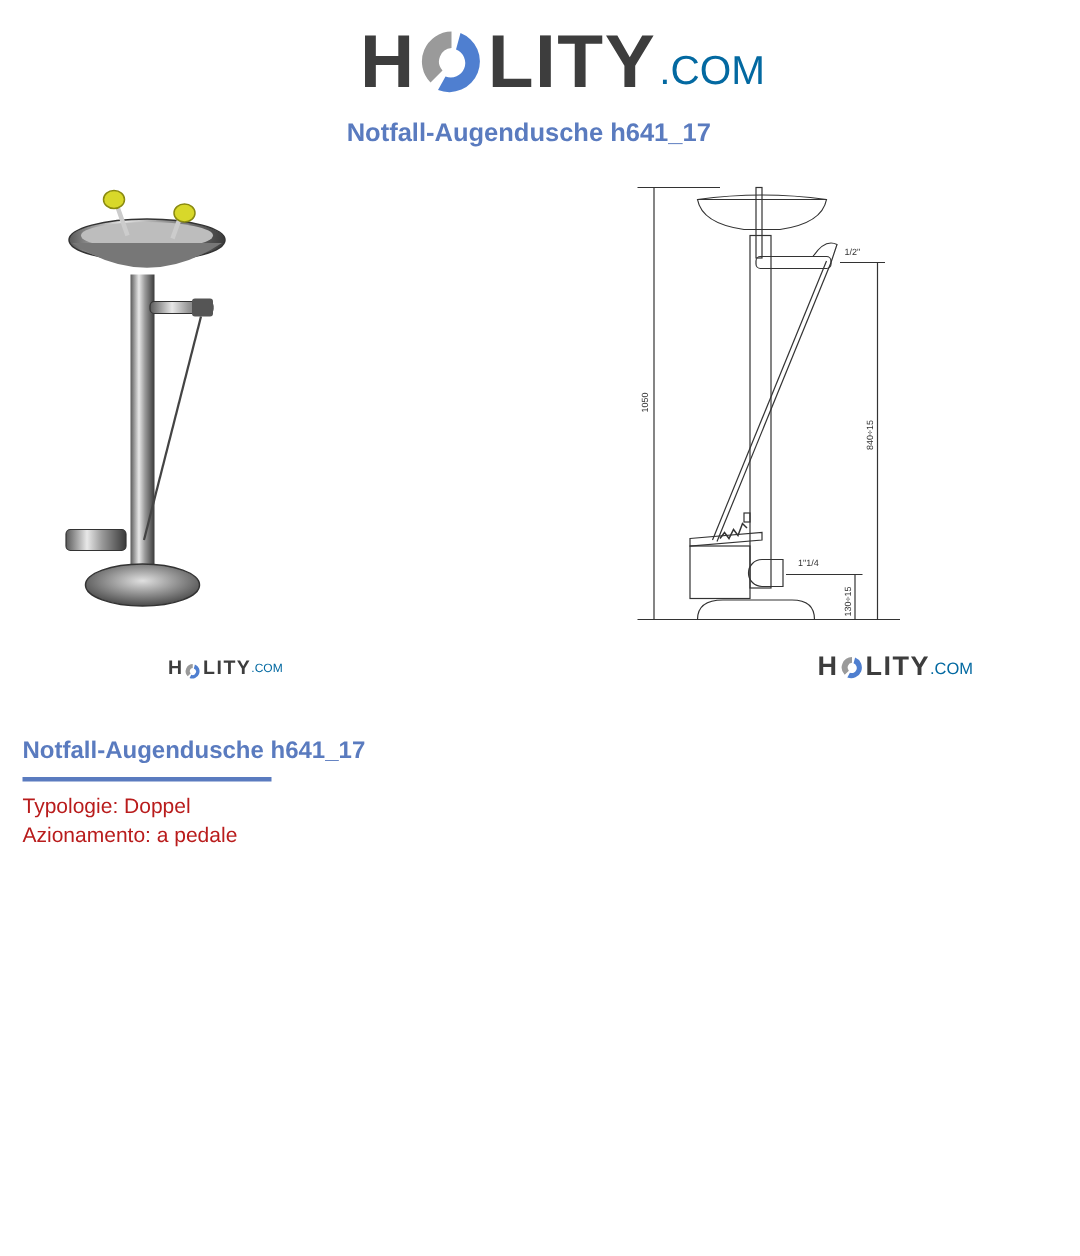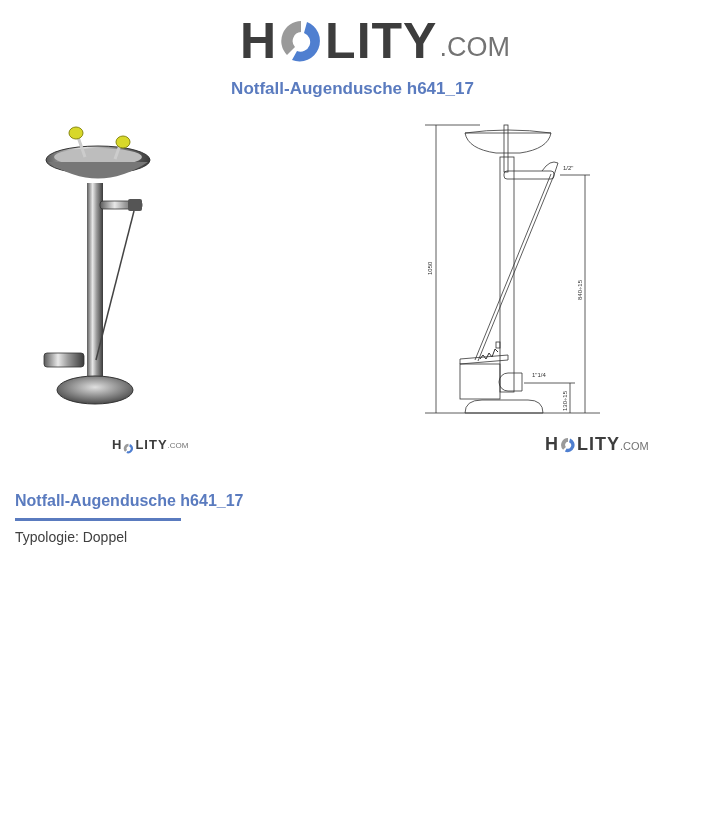--- a/index.html
+++ b/index.html
@@ -1,35 +1,35 @@
 <!DOCTYPE html>
 <html><head>
 <meta charset="utf-8">
 <style>
   html, body { margin:0; padding:0; background:#ffffff; }
   body { width:720px; height:837px; position:relative; overflow:hidden; font-family:"Liberation Sans", sans-serif; }
   .logo { position:absolute; display:flex; align-items:flex-end; }
   .logo .l-main { font-weight:bold; color:#3d3d3d; letter-spacing:1px; }
-  .logo .l-com { color:#737373; }
+  .logo .l-com { color:#0369a1; }
   .logo .o-ring { display:inline-block; position:relative; }
   #top-logo { left:240px; top:14px; height:52px; }
   #top-logo .l-main { font-size:50px; line-height:50px; }
   #top-logo .l-com { font-size:27px; line-height:30px; margin-left:2px; margin-bottom:4px;}
   .page-title { position:absolute; left:0; width:705px; top:79px; text-align:center; color:#5a7bbf; font-weight:bold; font-size:17px; }
   .photo { position:absolute; left:30px; top:115px; width:150px; height:300px; }
   .drawing { position:absolute; left:420px; top:115px; width:190px; height:310px; }
   #photo-logo { left:112px; top:438px; }
   #photo-logo .l-main { font-size:13px; line-height:14px; }
   #photo-logo .l-com { font-size:8px; line-height:10px; margin-bottom:1px;}
   #drawing-logo { left:545px; top:435px; }
   #drawing-logo .l-main { font-size:18px; line-height:19px; }
   #drawing-logo .l-com { font-size:11px; line-height:13px; margin-bottom:1px;}
   .section-title { position:absolute; left:15px; top:492px; color:#5a7bbf; font-weight:bold; font-size:16px; }
   .section-rule { position:absolute; left:15px; top:518px; width:166px; height:3px; background:#5a7bbf; }
-  .specs { position:absolute; left:15px; top:528px; font-size:14px; color:#404040; line-height:19px; }
+  .specs { position:absolute; left:15px; top:528px; font-size:14px; color:#b91c1c; line-height:19px; }
 </style>
 </head>
 <body>
 
 <div id="top-logo" class="logo">
   <span class="l-main">H</span>
   <span class="o-ring" style="width:46px;height:46px;margin:0 1px 2px 1px;">
     <svg width="46" height="46" viewBox="0 0 46 46">
       <path d="M23 3 A20 20 0 0 0 9 37 L17 29 A9 9 0 0 1 23 14 Z" fill="#9a9a9a"></path>
       <path d="M29 4 A20 20 0 0 1 14 42 L19 33 A9 9 0 0 0 26 15 Z" fill="#4f7fd0"></path>
@@ -140,13 +140,14 @@
       </svg>
   </span>
   <span class="l-main">LITY</span>
   <span class="l-com">.COM</span>
 </div>
 
 <div class="section-title">Notfall-Augendusche h641_17</div>
 <div class="section-rule"></div>
 <div class="specs">
   <div>Typologie: Doppel</div>
+  <div>Azionamento: a pedale</div>
 </div>
 
 </body></html>

